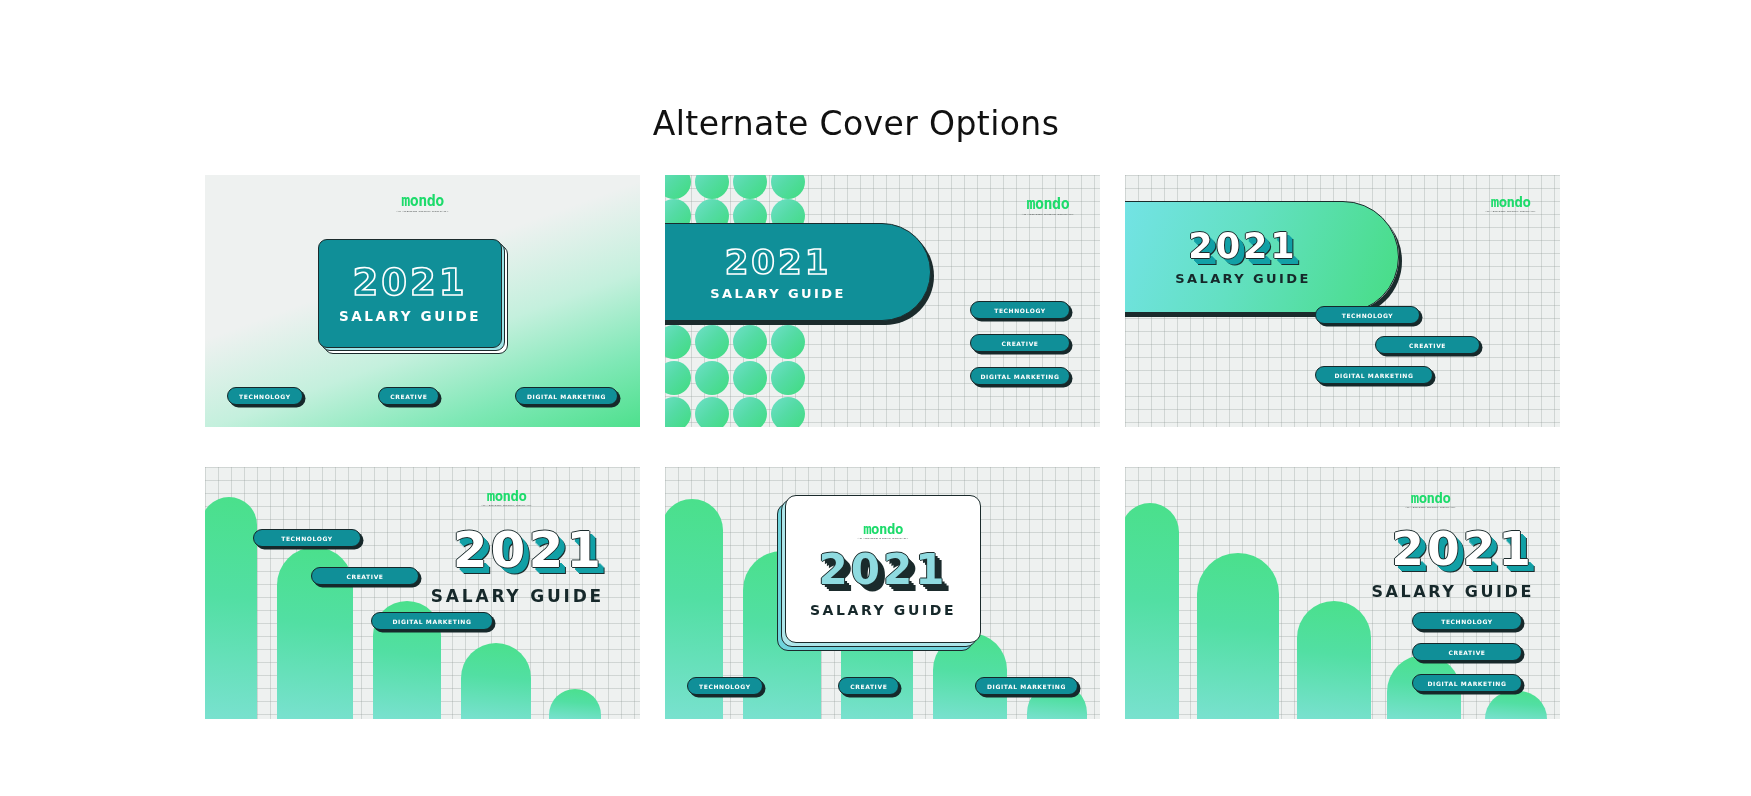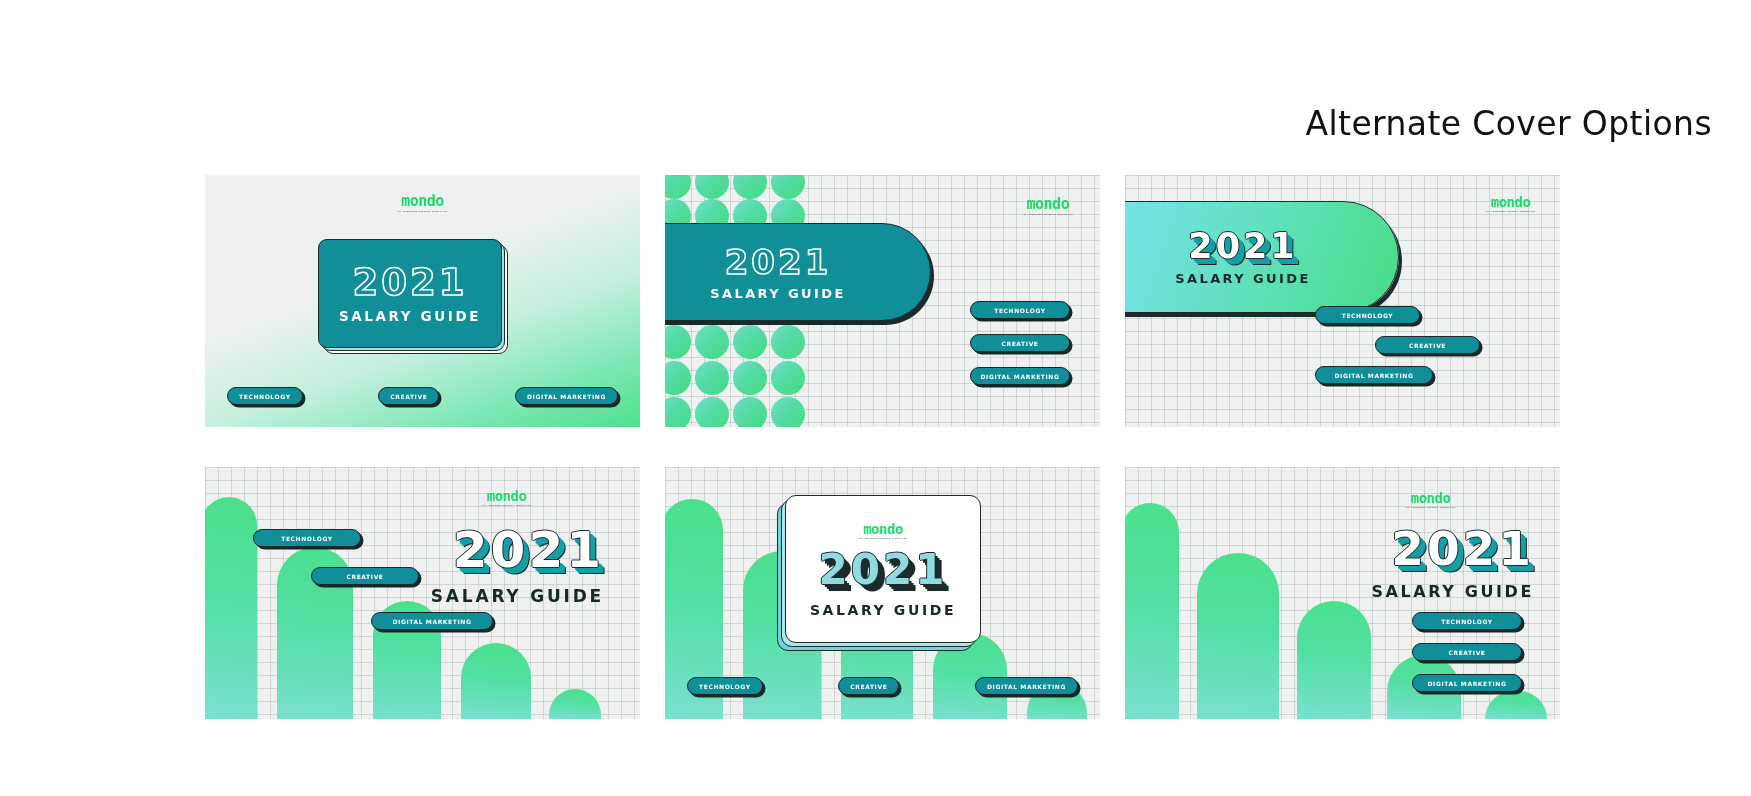--- a/index.html
+++ b/index.html
@@ -18,21 +18,21 @@
     height: 796px;
     background: #ffffff;
   }
 
   
   #page-title {
     position: absolute;
     top: 82px;
     left: 0;
     width: 1712px;
-    text-align: right;
+    text-align: center;
     font-size: 33px;
     font-weight: 400;
     letter-spacing: 0.4px;
     color: #111111;
     font-family: "DejaVu Sans", sans-serif;
   }
 
   
   #cover-grid {
     position: absolute;

